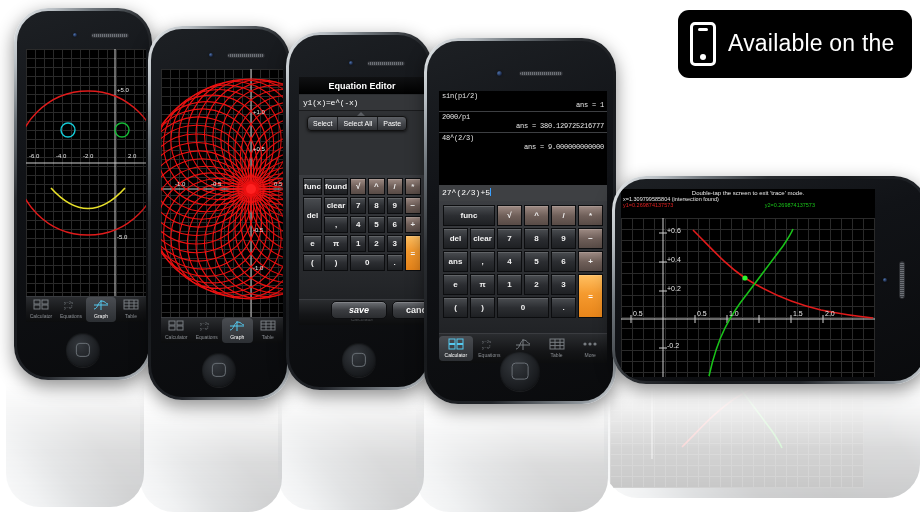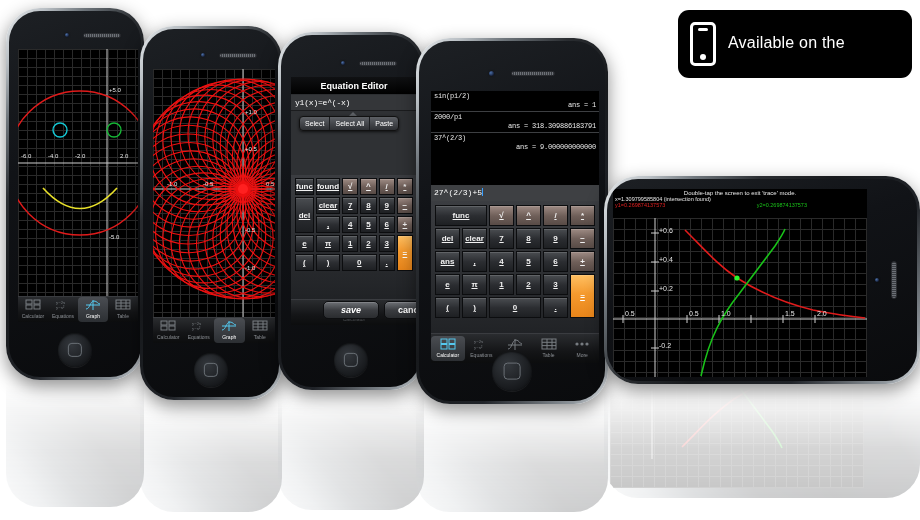--- a/index.html
+++ b/index.html
@@ -3,21 +3,21 @@
 <meta charset="utf-8">
 <style>
   * { box-sizing: border-box; margin:0; padding:0; }
   html,body { width:920px; height:520px; overflow:hidden; background:#ffffff;
     font-family:"Liberation Sans", sans-serif; }
   #stage { position:relative; width:920px; height:520px; background:#fff; }
 
   
   .phone { position:absolute; border-radius:34px;
     background:linear-gradient(125deg,#e9ecee 0%,#b9bfc4 10%,#6e757b 20%,#2a2d31 34%,#17191c 50%,#202328 72%,#8e959b 92%,#dfe3e6 100%);
-    padding:3px; box-shadow:0 6px 18px rgba(0,0,0,.45); }
+    padding:3px; box-shadow:0 6px 18px rgba(0,0,0,.45);margin-left:8px; }
   .phone .inner { width:100%; height:100%; border-radius:31px;
     background:linear-gradient(160deg,#1d2024 0%,#111317 40%,#0a0b0d 100%);
     position:relative; overflow:hidden; }
   .phone.landscape { border-radius:34px; }
   .cam { position:absolute; border-radius:50%;
     background:radial-gradient(circle at 35% 35%,#4b6fa8,#16203a 70%);
     box-shadow:0 0 2px #0008; }
   .speaker { position:absolute; border-radius:4px;
     background:repeating-linear-gradient(90deg,#6c7076 0 1px,#3a3d42 1px 2px);
     border:1px solid #2a2c30; }
@@ -52,21 +52,21 @@
   .dots { position:absolute; left:0; right:0; text-align:center; }
   .dots span { display:inline-block; width:3px; height:3px; border-radius:50%;
     background:#55585c; margin:0 3px; }
   .dots span.on { background:#e6e6e6; }
 
   
   .keys { position:absolute; display:grid; gap:2px; }
   .key { border-radius:0; display:flex; align-items:center; justify-content:center;
     color:#f2f2f2; font-size:8px; font-weight:bold;
     background:linear-gradient(#4a4d51,#2b2d31 52%,#1e2023);
-    border:1px solid #0c0d0f; box-shadow:inset 0 1px 0 #ffffff22;text-decoration:underline; }
+    border:1px solid #0c0d0f; box-shadow:inset 0 1px 0 #ffffff22; }
   .key.op { background:linear-gradient(#9e8b84,#6f5f59 52%,#584b46); }
   .key.eq { background:linear-gradient(#fcb košt,#f59a2e); }
   .key.eq { background:linear-gradient(#ffc062,#f59a2e 45%,#e8851a); color:#fff; }
   .keypad-bg { position:absolute; background:linear-gradient(#3b3d41,#1b1d20); }
 
   
   .calcdisp { position:absolute; background:#000; color:#e9e9e9;
     font-family:"Liberation Mono","DejaVu Sans Mono",monospace; }
   .cline { padding:1px 3px; font-size:7px; white-space:nowrap; letter-spacing:-.2px; }
   .cans { text-align:right; padding:0 3px 2px; font-size:7px; white-space:nowrap; letter-spacing:-.2px;}
@@ -108,21 +108,21 @@
   
   .badge { position:absolute; background:#000; border-radius:11px;
     display:flex; align-items:center; padding:0 16px 0 12px; }
   .badge .ph { width:26px; height:44px; border:3px solid #fff; border-radius:5px;
     position:relative; margin-right:12px; flex:none; }
   .badge .ph::before { content:""; position:absolute; left:50%; top:3px;
     transform:translateX(-50%); width:10px; height:2.5px; background:#fff; border-radius:2px;}
   .badge .ph::after { content:""; position:absolute; left:50%; bottom:3px;
     transform:translateX(-50%); width:6px; height:6px; background:#fff; border-radius:50%;}
   .badge .txt { color:#fff; line-height:1; }
-  .badge .l1 { font-size:16px; letter-spacing:.2px; margin-bottom:2px;text-align:center; }
+  .badge .l1 { font-size:23px; letter-spacing:.2px; margin-bottom:2px;text-align:center; }
   .badge .l2 { font-size:30px; font-weight:bold; letter-spacing:-.5px; }
 
   
   .reflect { position:absolute; transform:scaleY(-1);
     -webkit-mask-image:linear-gradient(to top, rgba(0,0,0,0) 0%, rgba(0,0,0,.30) 55%, rgba(0,0,0,.42) 100%);
     mask-image:linear-gradient(to top, rgba(0,0,0,0) 0%, rgba(0,0,0,.30) 55%, rgba(0,0,0,.42) 100%);
     opacity:.55; filter:blur(.3px); pointer-events:none; }
 </style>
 </head>
 <body>
@@ -406,23 +406,23 @@
       <div class="cam" style="left:70px; top:30px; width:5px; height:5px;"></div>
       <div class="speaker" style="left:92px; top:30px; width:44px; height:5px;"></div>
 
       <div class="screen" style="left:12px; top:50px; width:168px; height:272px; background:#2f3134;">
 
         <div class="calcdisp" style="left:0; top:0; width:168px; height:94px;">
           <div class="cline">sin(pi/2)</div>
           <div class="cans">ans = 1</div>
           <div class="csep"></div>
           <div class="cline">2000/pi</div>
-          <div class="cans">ans = 318.309886183791</div>
+          <div class="cans">ans = 380.129725216777</div>
           <div class="csep"></div>
-          <div class="cline">37^(2/3)</div>
+          <div class="cline">48^(2/3)</div>
           <div class="cans">ans = 9.000000000000</div>
         </div>
 
         <div class="centry" style="position:absolute; left:0; top:94px; width:176px; height:16px;">
           <span>27^(2/3)+5</span><span class="caret"></span>
         </div>
 
         <div class="keypad-bg" style="left:0; right:0; top:110px; bottom:0;"></div>
 
         <div class="keys" style="left:4px; top:114px; width:160px; grid-template-columns:repeat(6,1fr); grid-auto-rows:21px;">

